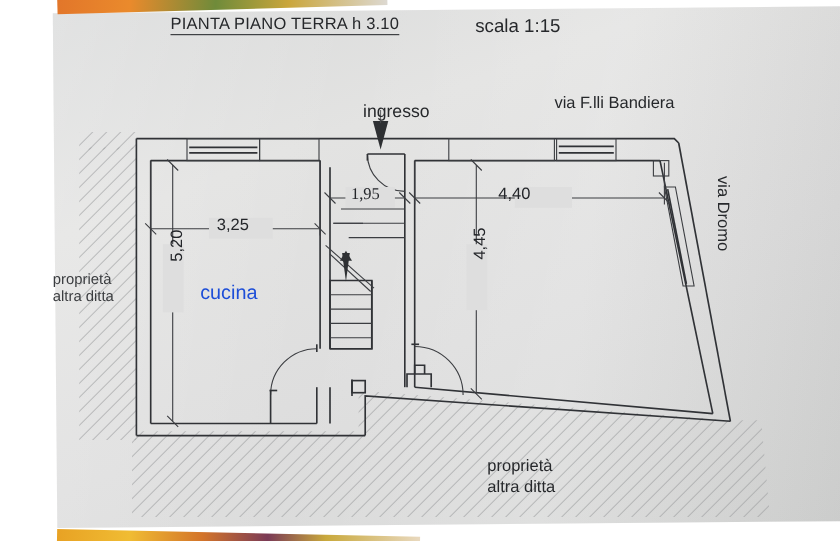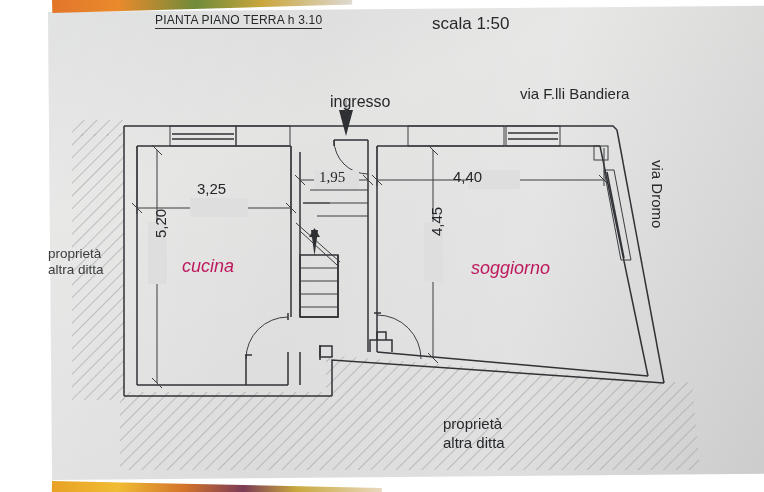--- a/index.html
+++ b/index.html
@@ -20,37 +20,37 @@
   
   .fringe-top{position:absolute;left:52px;top:0px;width:300px;height:13px;
       background:linear-gradient(95deg,#e2762a 0%,#ea8a2c 22%,#6f8b3a 48%,#caa63c 70%,#ddd9d2 100%);
       transform:rotate(-1.6deg);transform-origin:left top;}
   .fringe-bottom{position:absolute;left:52px;top:481px;width:330px;height:12px;
       background:linear-gradient(92deg,#e8a224 0%,#f0bc33 20%,#d3742a 40%,#7b3b56 58%,#c9a93c 74%,#e9d9c0 100%);
       transform:rotate(1.2deg);transform-origin:left top;}
   .lbl{position:absolute;color:#26282b;white-space:nowrap;}
 
   
-  .title{left:155px;top:13px;font-size:12px;letter-spacing:.2px;}
+  .title{left:155px;top:13px;font-size:15px;letter-spacing:.2px;}
   .title u{text-decoration:none;border-bottom:1.6px solid #2e3033;padding-bottom:1px;}
   .scala{left:432px;top:14px;font-size:17px;}
   .superficie{left:165px;top:56px;font-size:16.5px;}
   .ingresso{left:305px;top:93px;font-size:16px;margin-left:25px;}
-  .viafb{left:520px;top:85px;font-size:15px;}
+  .viafb{left:504px;top:85px;font-size:15px;}
   .viadromo{left:666px;top:160px;font-size:15px;
       transform:rotate(90deg);transform-origin:left top;}
   .propL{left:48px;top:246px;font-size:13.5px;line-height:16px;color:#3a3c3f;}
   .propB{left:443px;top:414px;font-size:15px;line-height:19px;color:#26282b;}
 
-  .room{font-size:18px;color:#be185d;font-style:italic;}
+  .room{font-size:18px;color:#1d4ed8;}
   .cucina{left:182px;top:256px;}
   .soggiorno{left:471px;top:258px;}
 
   .dim{font-size:15px;color:#24262a;}
-  .d325{left:197px;top:180px;}
+  .d325{left:197px;top:196px;}
   .d520{left:152px;top:238px;transform:rotate(-90deg);transform-origin:left top;}
   .d195{left:319px;top:169px;font-family:Liberation Serif, serif;}
   .d440{left:453px;top:168px;}
   .d445{left:428px;top:236px;transform:rotate(-90deg);transform-origin:left top;}
 
   svg.plan{position:absolute;left:0;top:0;width:764px;height:492px;overflow:visible;}
   .stroke{fill:none;stroke:#303236;stroke-width:1.5;}
   .thin{fill:none;stroke:#3b3d41;stroke-width:1;}
   .hair{fill:none;stroke:#4a4c50;stroke-width:0.8;}
   .solidblk{fill:#2e3033;}
@@ -219,37 +219,36 @@
       <line class="thin" x1="433" y1="150" x2="433" y2="358"></line>
       <path class="thin" d="M428,145 L438,155 M428,353 L438,363"></path>
       <rect x="424" y="222" width="19" height="60" fill="#dedede"></rect>
     </g>
 
   </svg>
 
   <div class="lbl title">
     <u>PIANTA PIANO TERRA  h 3.10</u>
   </div>
-  <div class="lbl scala">scala 1:50</div>
+  <div class="lbl scala">scala 1:15</div>
 
   <div class="lbl ingresso">ingresso</div>
   <div class="lbl viafb">via F.lli Bandiera</div>
   <div class="lbl viadromo">via Dromo</div>
 
   <div class="lbl propL">
     <div>proprietà</div>
     <div>altra ditta</div>
   </div>
   <div class="lbl propB">
     <div>proprietà</div>
     <div>altra ditta</div>
   </div>
 
   <div class="lbl room cucina">cucina</div>
-  <div class="lbl room soggiorno">soggiorno</div>
 
   <div class="lbl dim d325">3,25</div>
   <div class="lbl dim d520">5,20</div>
   <div class="lbl dim d195">1,95</div>
   <div class="lbl dim d440">4,40</div>
   <div class="lbl dim d445">4,45</div>
 
 </div>
 
 </body></html>

